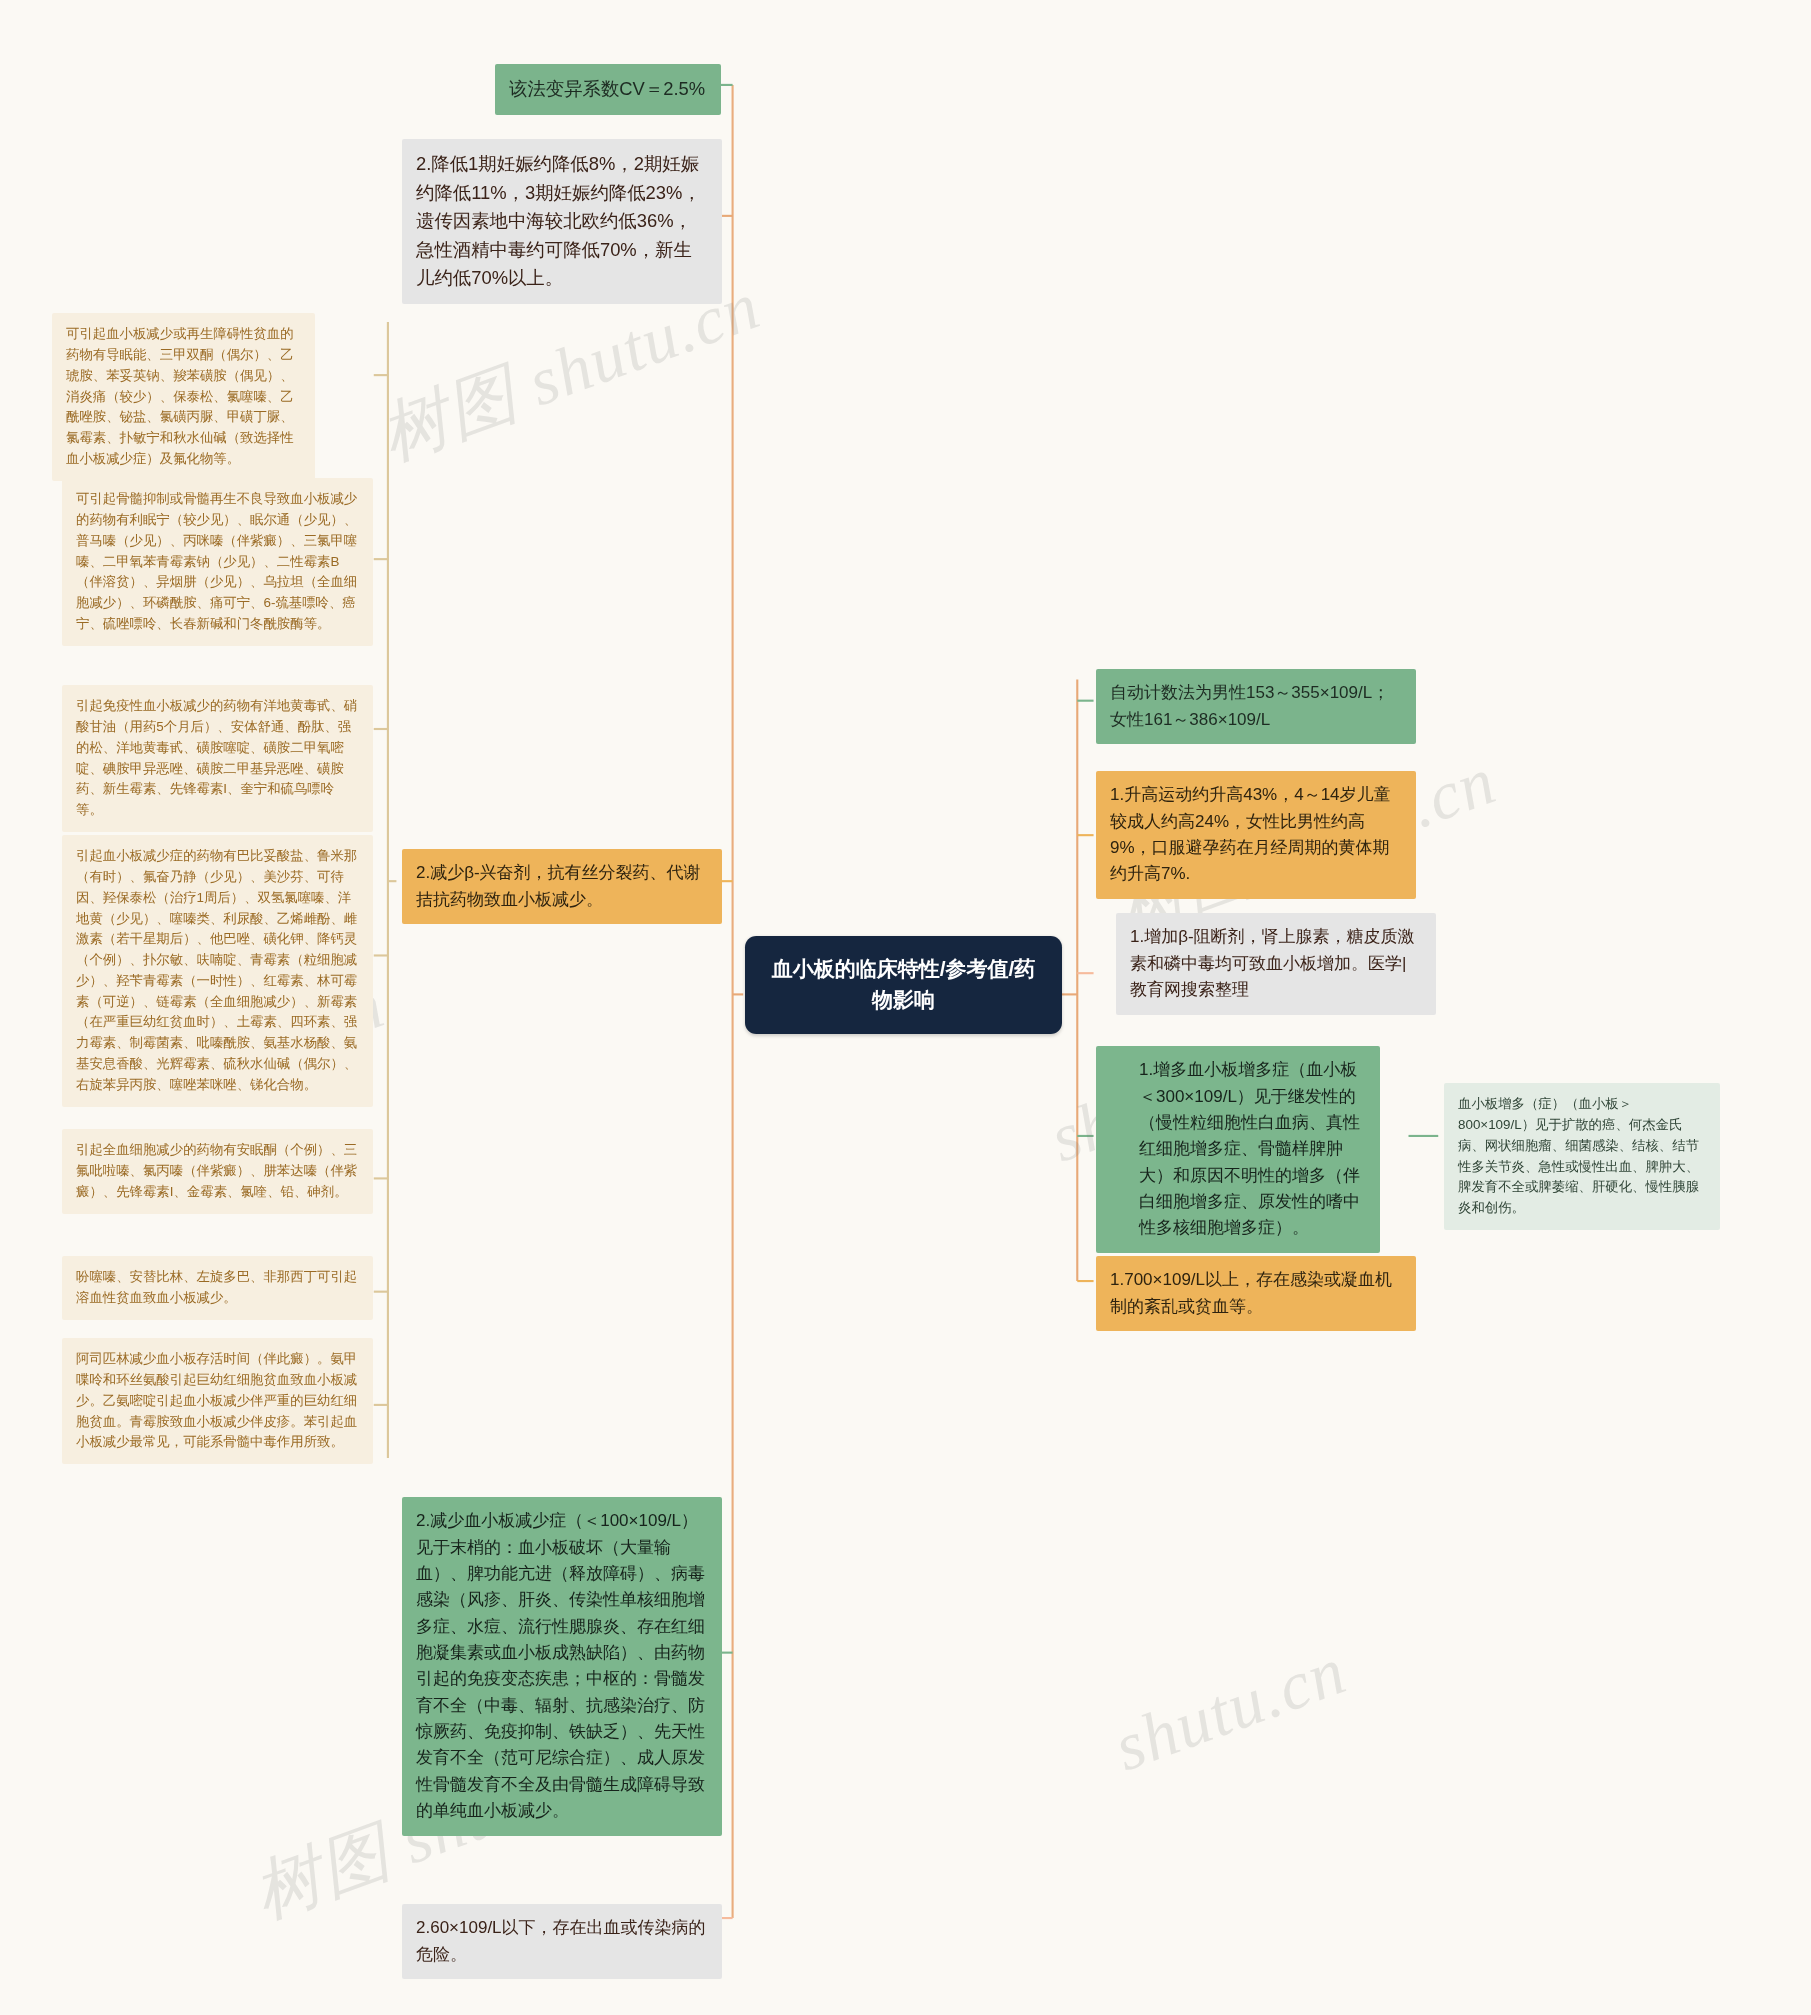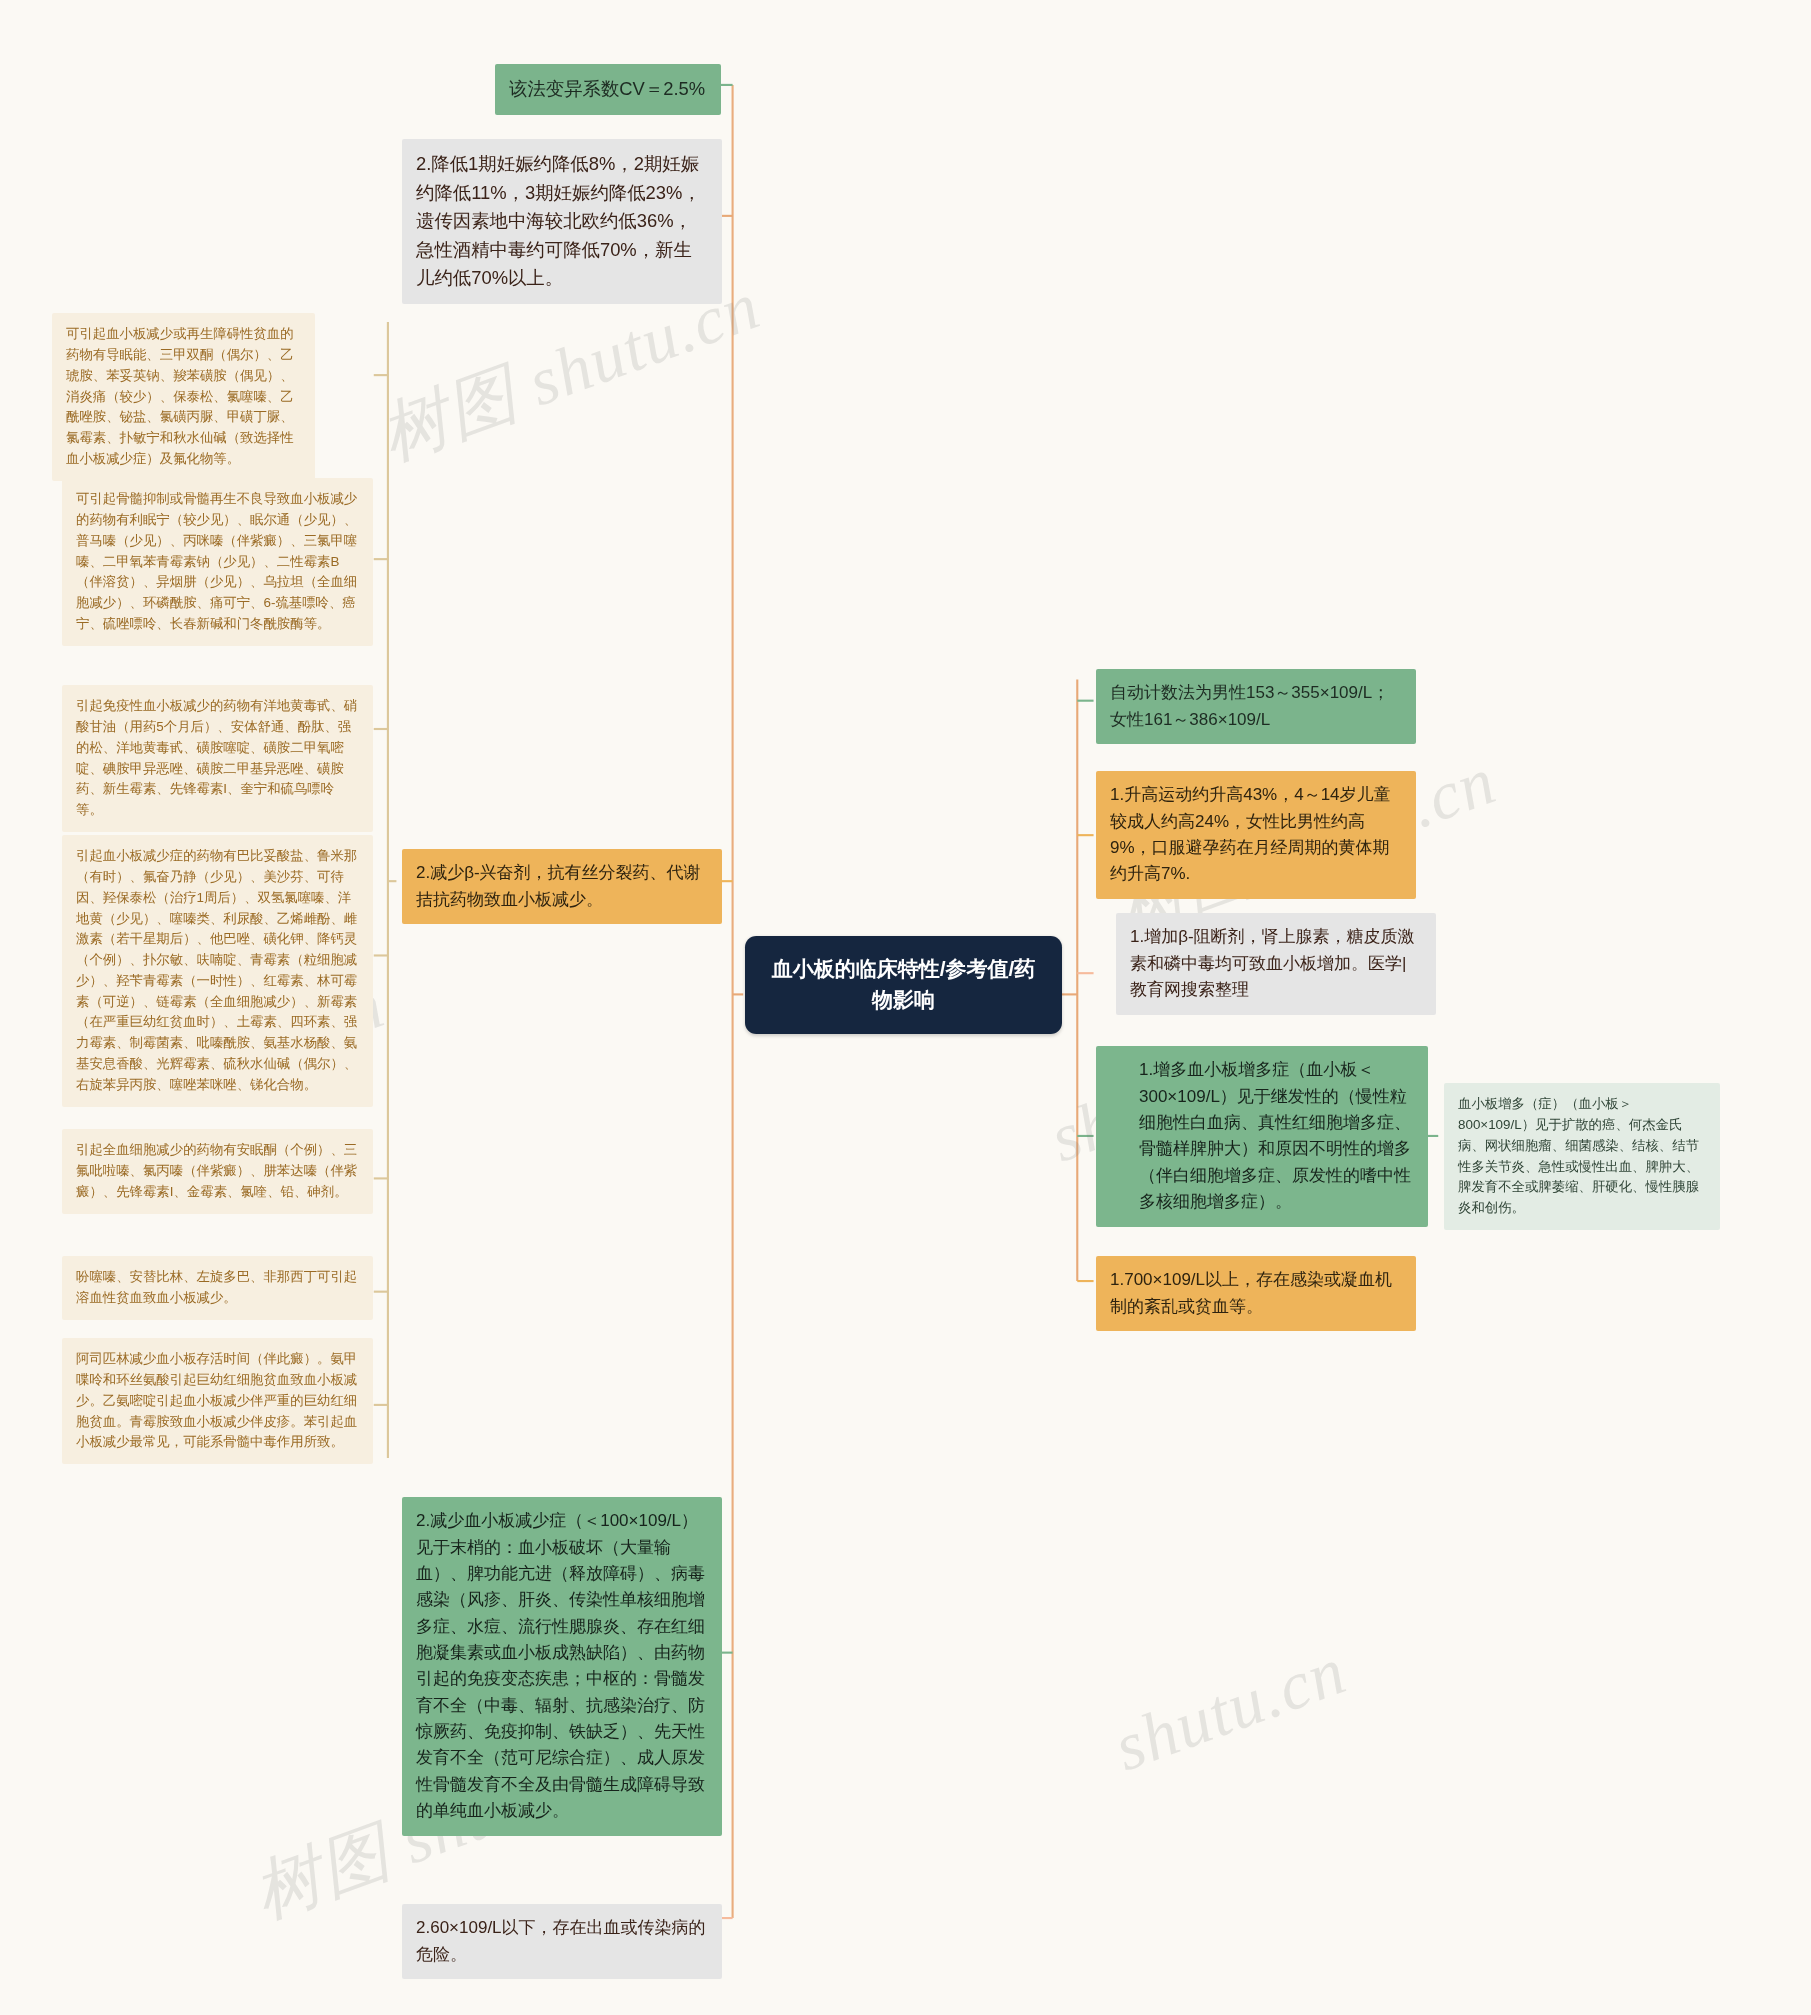--- a/index.html
+++ b/index.html
@@ -144,18 +144,18 @@
 <div class="node green2 fs24" style="left:402px; top:1497px; width:320px;">2.减少血小板减少症（＜100×109/L）见于末梢的：血小板破坏（大量输血）、脾功能亢进（释放障碍）、病毒感染（风疹、肝炎、传染性单核细胞增多症、水痘、流行性腮腺炎、存在红细胞凝集素或血小板成熟缺陷）、由药物引起的免疫变态疾患；中枢的：骨髓发育不全（中毒、辐射、抗感染治疗、防惊厥药、免疫抑制、铁缺乏）、先天性发育不全（范可尼综合症）、成人原发性骨髓发育不全及由骨髓生成障碍导致的单纯血小板减少。</div>
 
 <div class="node salmon fs24" style="left:402px; top:1904px; width:320px;">2.60×109/L以下，存在出血或传染病的危险。</div>
 
 <div class="node green fs24" style="left:1096px; top:669px; width:320px;">自动计数法为男性153～355×109/L；女性161～386×109/L</div>
 
 <div class="node orange fs24" style="left:1096px; top:771px; width:320px;">1.升高运动约升高43%，4～14岁儿童较成人约高24%，女性比男性约高9%，口服避孕药在月经周期的黄体期约升高7%.</div>
 
 <div class="node salmon fs24" style="left:1096px; top:913px; width:320px;margin-left:20px;">1.增加β-阻断剂，肾上腺素，糖皮质激素和磷中毒均可致血小板增加。医学|教育网搜索整理</div>
 
-<div class="node green2 fs24" style="left:1096px; top:1046px; width:332px;padding-left:43px;">1.增多血小板增多症（血小板＜300×109/L）见于继发性的（慢性粒细胞性白血病、真性红细胞增多症、骨髓样脾肿大）和原因不明性的增多（伴白细胞增多症、原发性的嗜中性多核细胞增多症）。</div>
+<div class="node green2 fs24" style="left:1096px; top:1046px; width:284px;padding-left:43px;">1.增多血小板增多症（血小板＜300×109/L）见于继发性的（慢性粒细胞性白血病、真性红细胞增多症、骨髓样脾肿大）和原因不明性的增多（伴白细胞增多症、原发性的嗜中性多核细胞增多症）。</div>
 
 <div class="node orange fs24" style="left:1096px; top:1256px; width:320px;">1.700×109/L以上，存在感染或凝血机制的紊乱或贫血等。</div>
 
 <div class="node mint fs19" style="left:1444px; top:1083px; width:276px;">血小板增多（症）（血小板＞800×109/L）见于扩散的癌、何杰金氏病、网状细胞瘤、细菌感染、结核、结节性多关节炎、急性或慢性出血、脾肿大、脾发育不全或脾萎缩、肝硬化、慢性胰腺炎和创伤。</div>
 
 
 </body></html>

